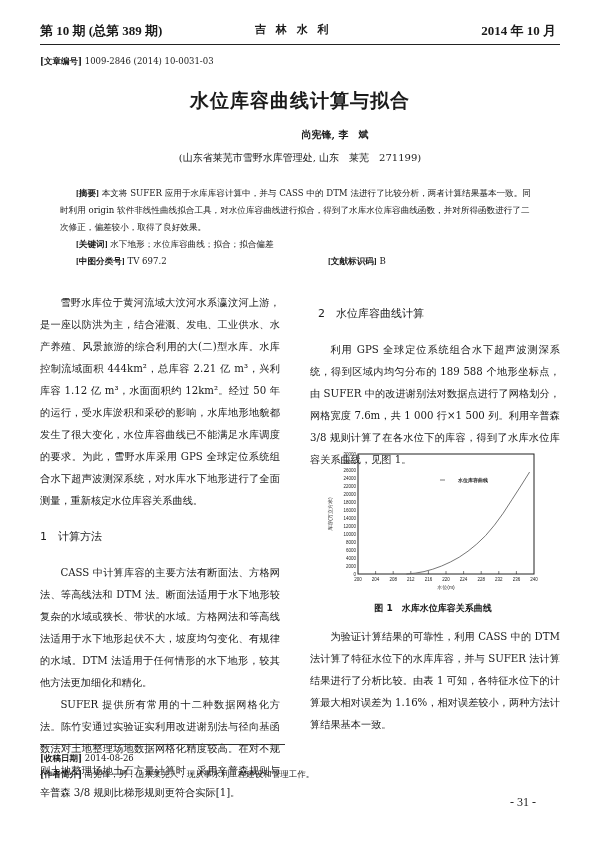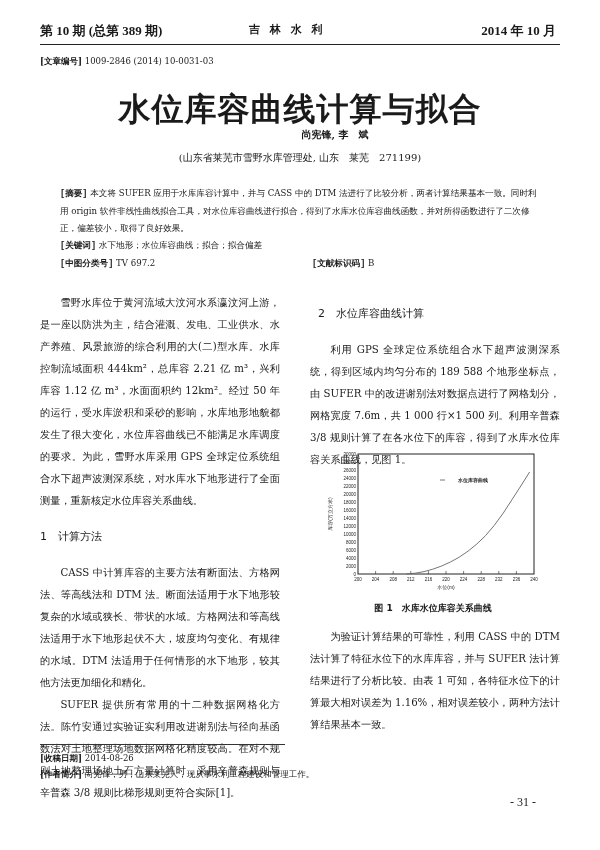--- a/index.html
+++ b/index.html
@@ -1,38 +1,38 @@
 <!DOCTYPE html>
 <html><head>
 <meta charset="utf-8">
 <style>
   html,body{margin:0;padding:0;background:#fff;}
   body{width:600px;height:850px;position:relative;overflow:hidden;font-family:"DejaVu Serif",serif;color:#1a1a1a;}
   .abs{position:absolute;}
   .hdr{top:22px;font-size:13px;font-weight:bold;font-family:"Liberation Serif",serif;}
   .hdr-rule{left:40px;top:44px;width:520px;height:0;border-top:1.5px solid #222;}
   .docno{left:40px;top:56px;font-size:8.5px;}
-  .title{left:0;width:600px;top:88px;text-align:center;font-size:32px;font-weight:bold;font-family:"DejaVu Sans",sans-serif;letter-spacing:1px;}
+  .title{left:0;width:600px;top:88px;text-align:center;font-size:19px;font-weight:bold;font-family:"DejaVu Sans",sans-serif;letter-spacing:1px;}
   .authors{left:0;width:600px;top:128px;text-align:center;font-size:10px;font-weight:bold;padding-left:35px;}
   .affil{left:0;width:600px;top:151px;text-align:center;font-size:10px;}
   .abstract{left:60px;top:185px;width:478px;font-size:8.6px;line-height:17px;}
-  .abstract b{font-family:Liberation Mono, monospace;}
+  .abstract b{font-family:Liberation Serif, serif;margin-left:16px;}
   .col{font-size:10.2px;line-height:22px;text-align:justify;}
   .col p{margin:0;text-indent:2em;}
   .h2{font-size:11px;font-family:"DejaVu Sans",sans-serif;}
   .foot-rule{left:40px;top:744px;width:245px;border-top:1px solid #333;}
   .foot{left:40px;font-size:8.5px;}
   .pageno{left:510px;top:795px;font-size:12px;font-family:"Liberation Serif",serif;}
   svg text{font-family:"Liberation Sans",sans-serif;}
 </style>
 </head>
 <body>
 
 <div class="abs hdr" style="left:40px;">第 10 期 (总第 389 期)</div>
-<div class="abs hdr" style="left:249px;font-family:'DejaVu Serif',serif;font-size:11px;letter-spacing:3px;">吉 林 水 利</div>
+<div class="abs hdr" style="left:255px;font-family:'DejaVu Serif',serif;font-size:11px;letter-spacing:3px;">吉 林 水 利</div>
 <div class="abs hdr" style="right:44px;">2014 年 10 月</div>
 <div class="abs hdr-rule"></div>
 
 <div class="abs docno">
   <b>[文章编号]</b>
   <span>1009-2846 (2014) 10-0031-03</span>
 </div>
 
 <div class="abs title">水位库容曲线计算与拟合</div>
 <div class="abs authors">尚宪锋, 李　斌</div>

